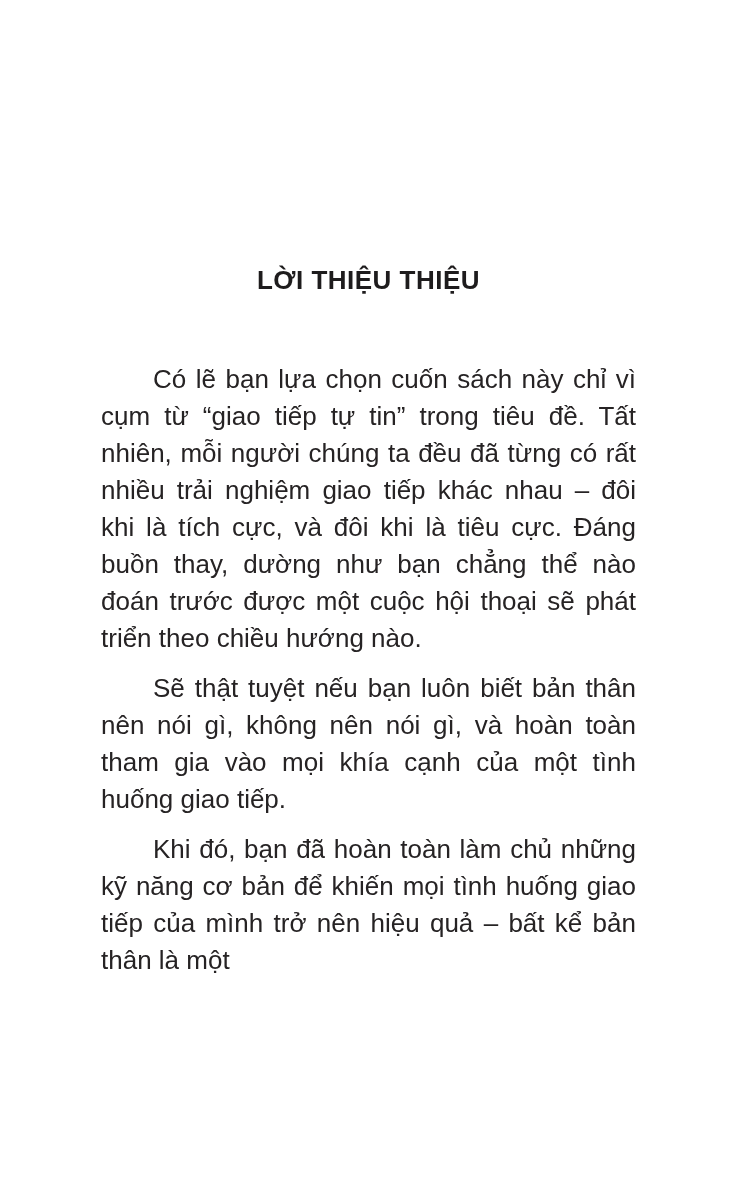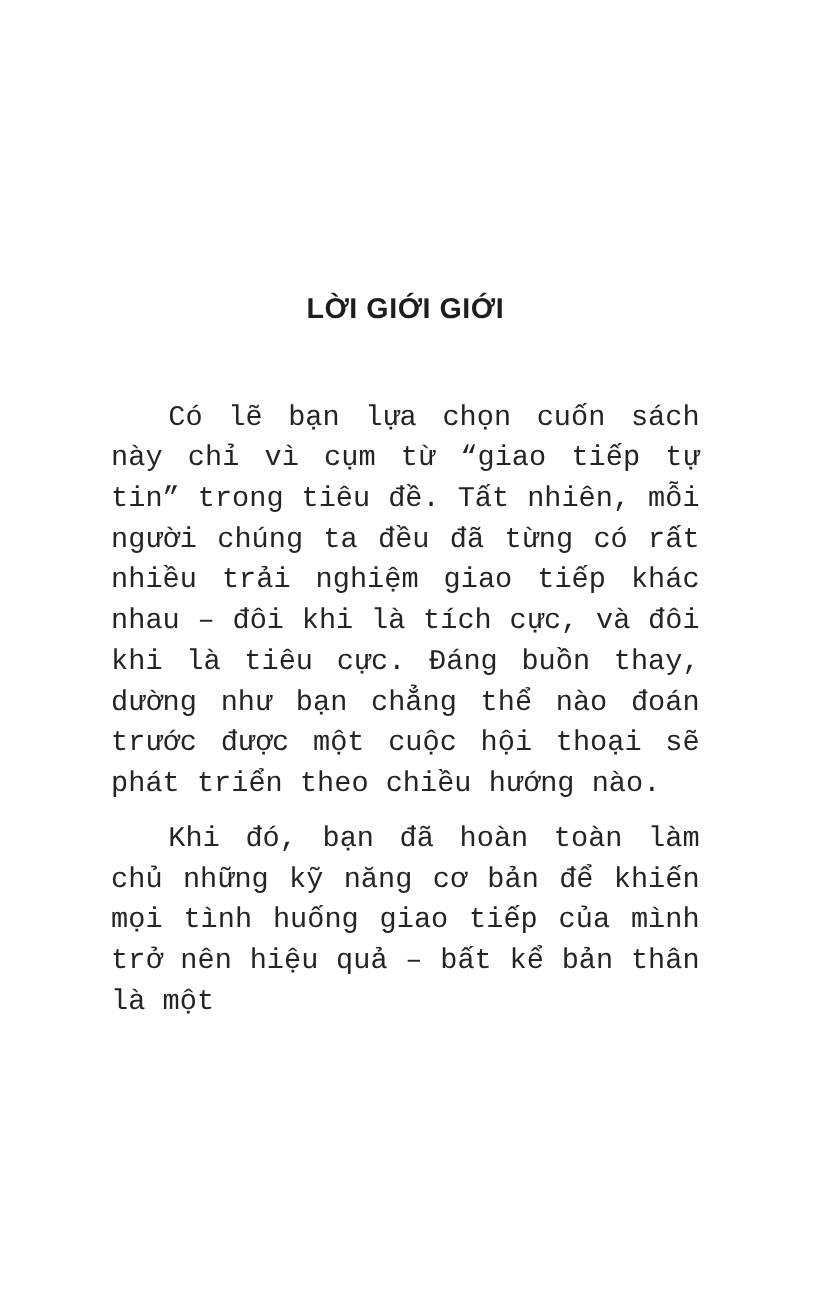--- a/index.html
+++ b/index.html
@@ -21,36 +21,37 @@
     margin: 0 0 66px 0;
     text-align: center;
     font-family: "Liberation Sans", "DejaVu Sans", sans-serif;
     font-weight: 700;
     font-size: 26px;
     line-height: 30px;
     letter-spacing: 0.5px;
     color: #1e1c1d;
   }
   .body-text {
-    font-family: Liberation Mono, monospace;
+    font-family: Liberation Sans, sans-serif;
     font-size: 26px;
     line-height: 37px;
     color: #262324;
     text-align: justify;
   }
   .body-text p {
     margin: 0 0 13px 0;
     text-indent: 52px;
   }
   .body-text p:last-child {
     margin-bottom: 0;
   }
 </style>
 </head>
 <body>
 
 <div class="page">
-  <h1 class="chapter-title">LỜI GIỚI GIỚI</h1>
+  <h1 class="chapter-title">LỜI THIỆU THIỆU</h1>
   <div class="body-text">
       <p>Có lẽ bạn lựa chọn cuốn sách này chỉ vì cụm từ “giao tiếp tự tin” trong tiêu đề. Tất nhiên, mỗi người chúng ta đều đã từng có rất nhiều trải nghiệm giao tiếp khác nhau – đôi khi là tích cực, và đôi khi là tiêu cực. Đáng buồn thay, dường như bạn chẳng thể nào đoán trước được một cuộc hội thoại sẽ phát triển theo chiều hướng nào.</p>
+      <p>Sẽ thật tuyệt nếu bạn luôn biết bản thân nên nói gì, không nên nói gì, và hoàn toàn tham gia vào mọi khía cạnh của một tình huống giao tiếp.</p>
       <p>Khi đó, bạn đã hoàn toàn làm chủ những kỹ năng cơ bản để khiến mọi tình huống giao tiếp của mình trở nên hiệu quả – bất kể bản thân là một</p>
     </div>
 </div>
 
 </body></html>

